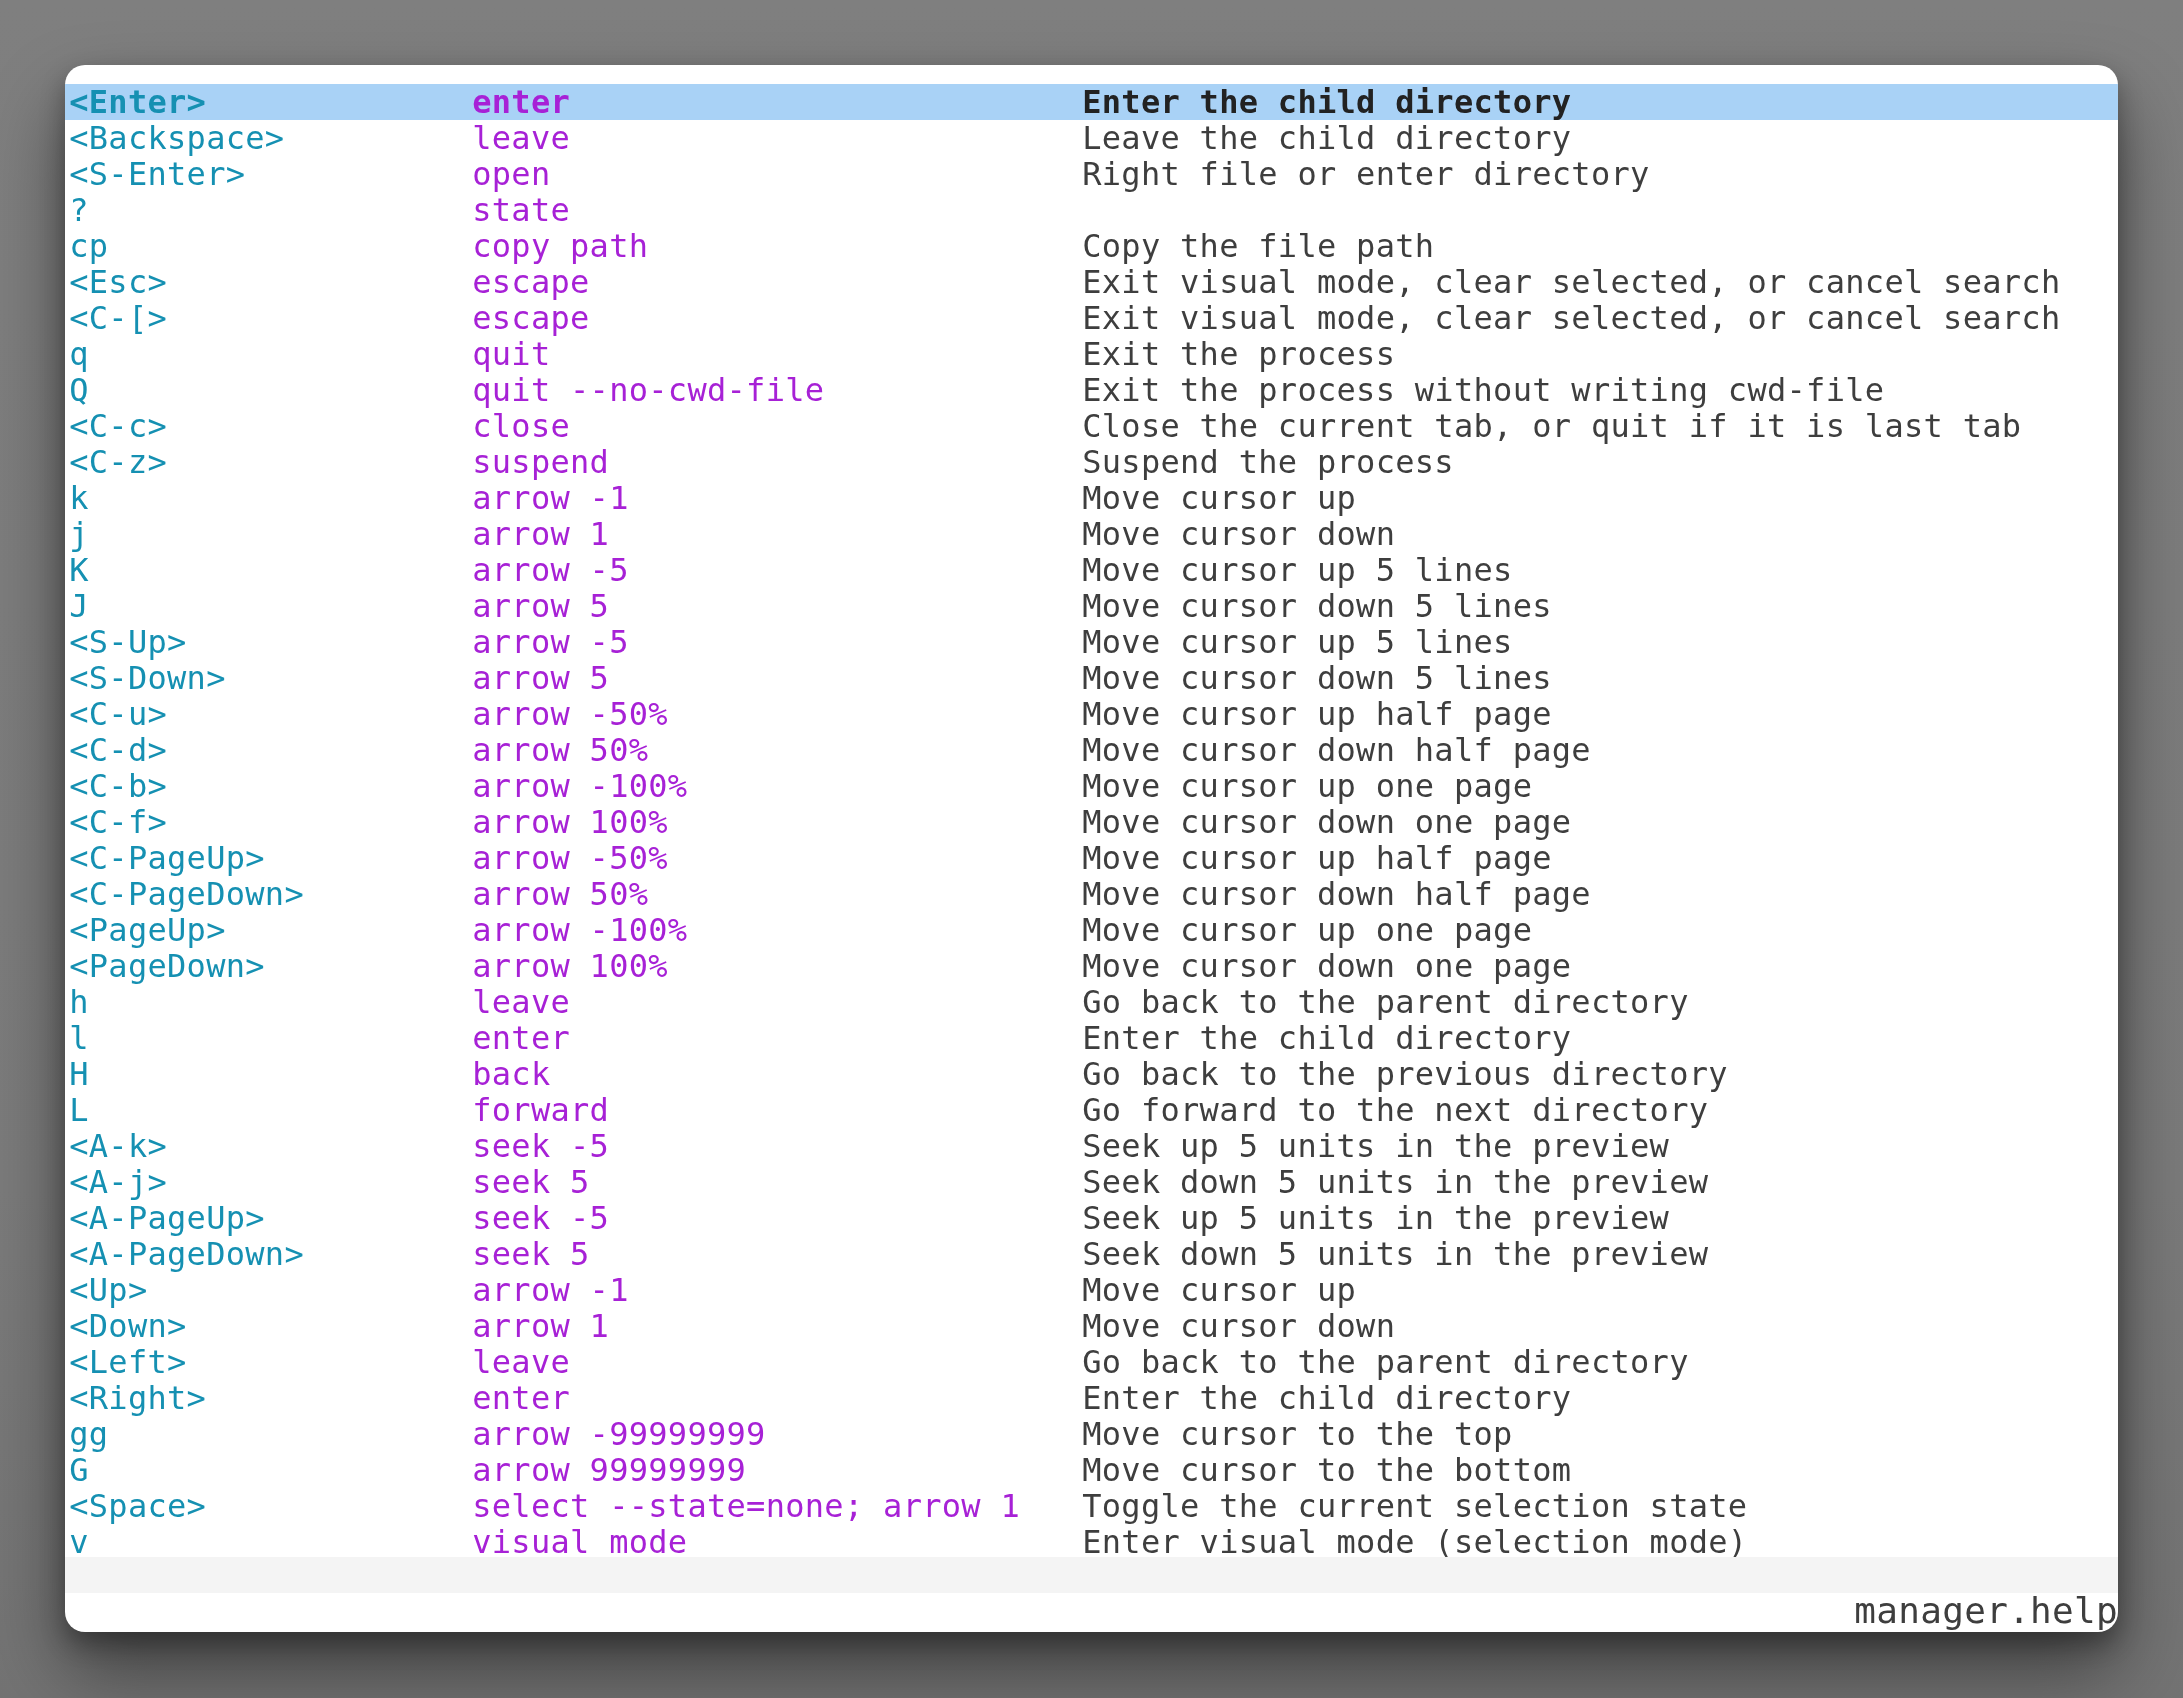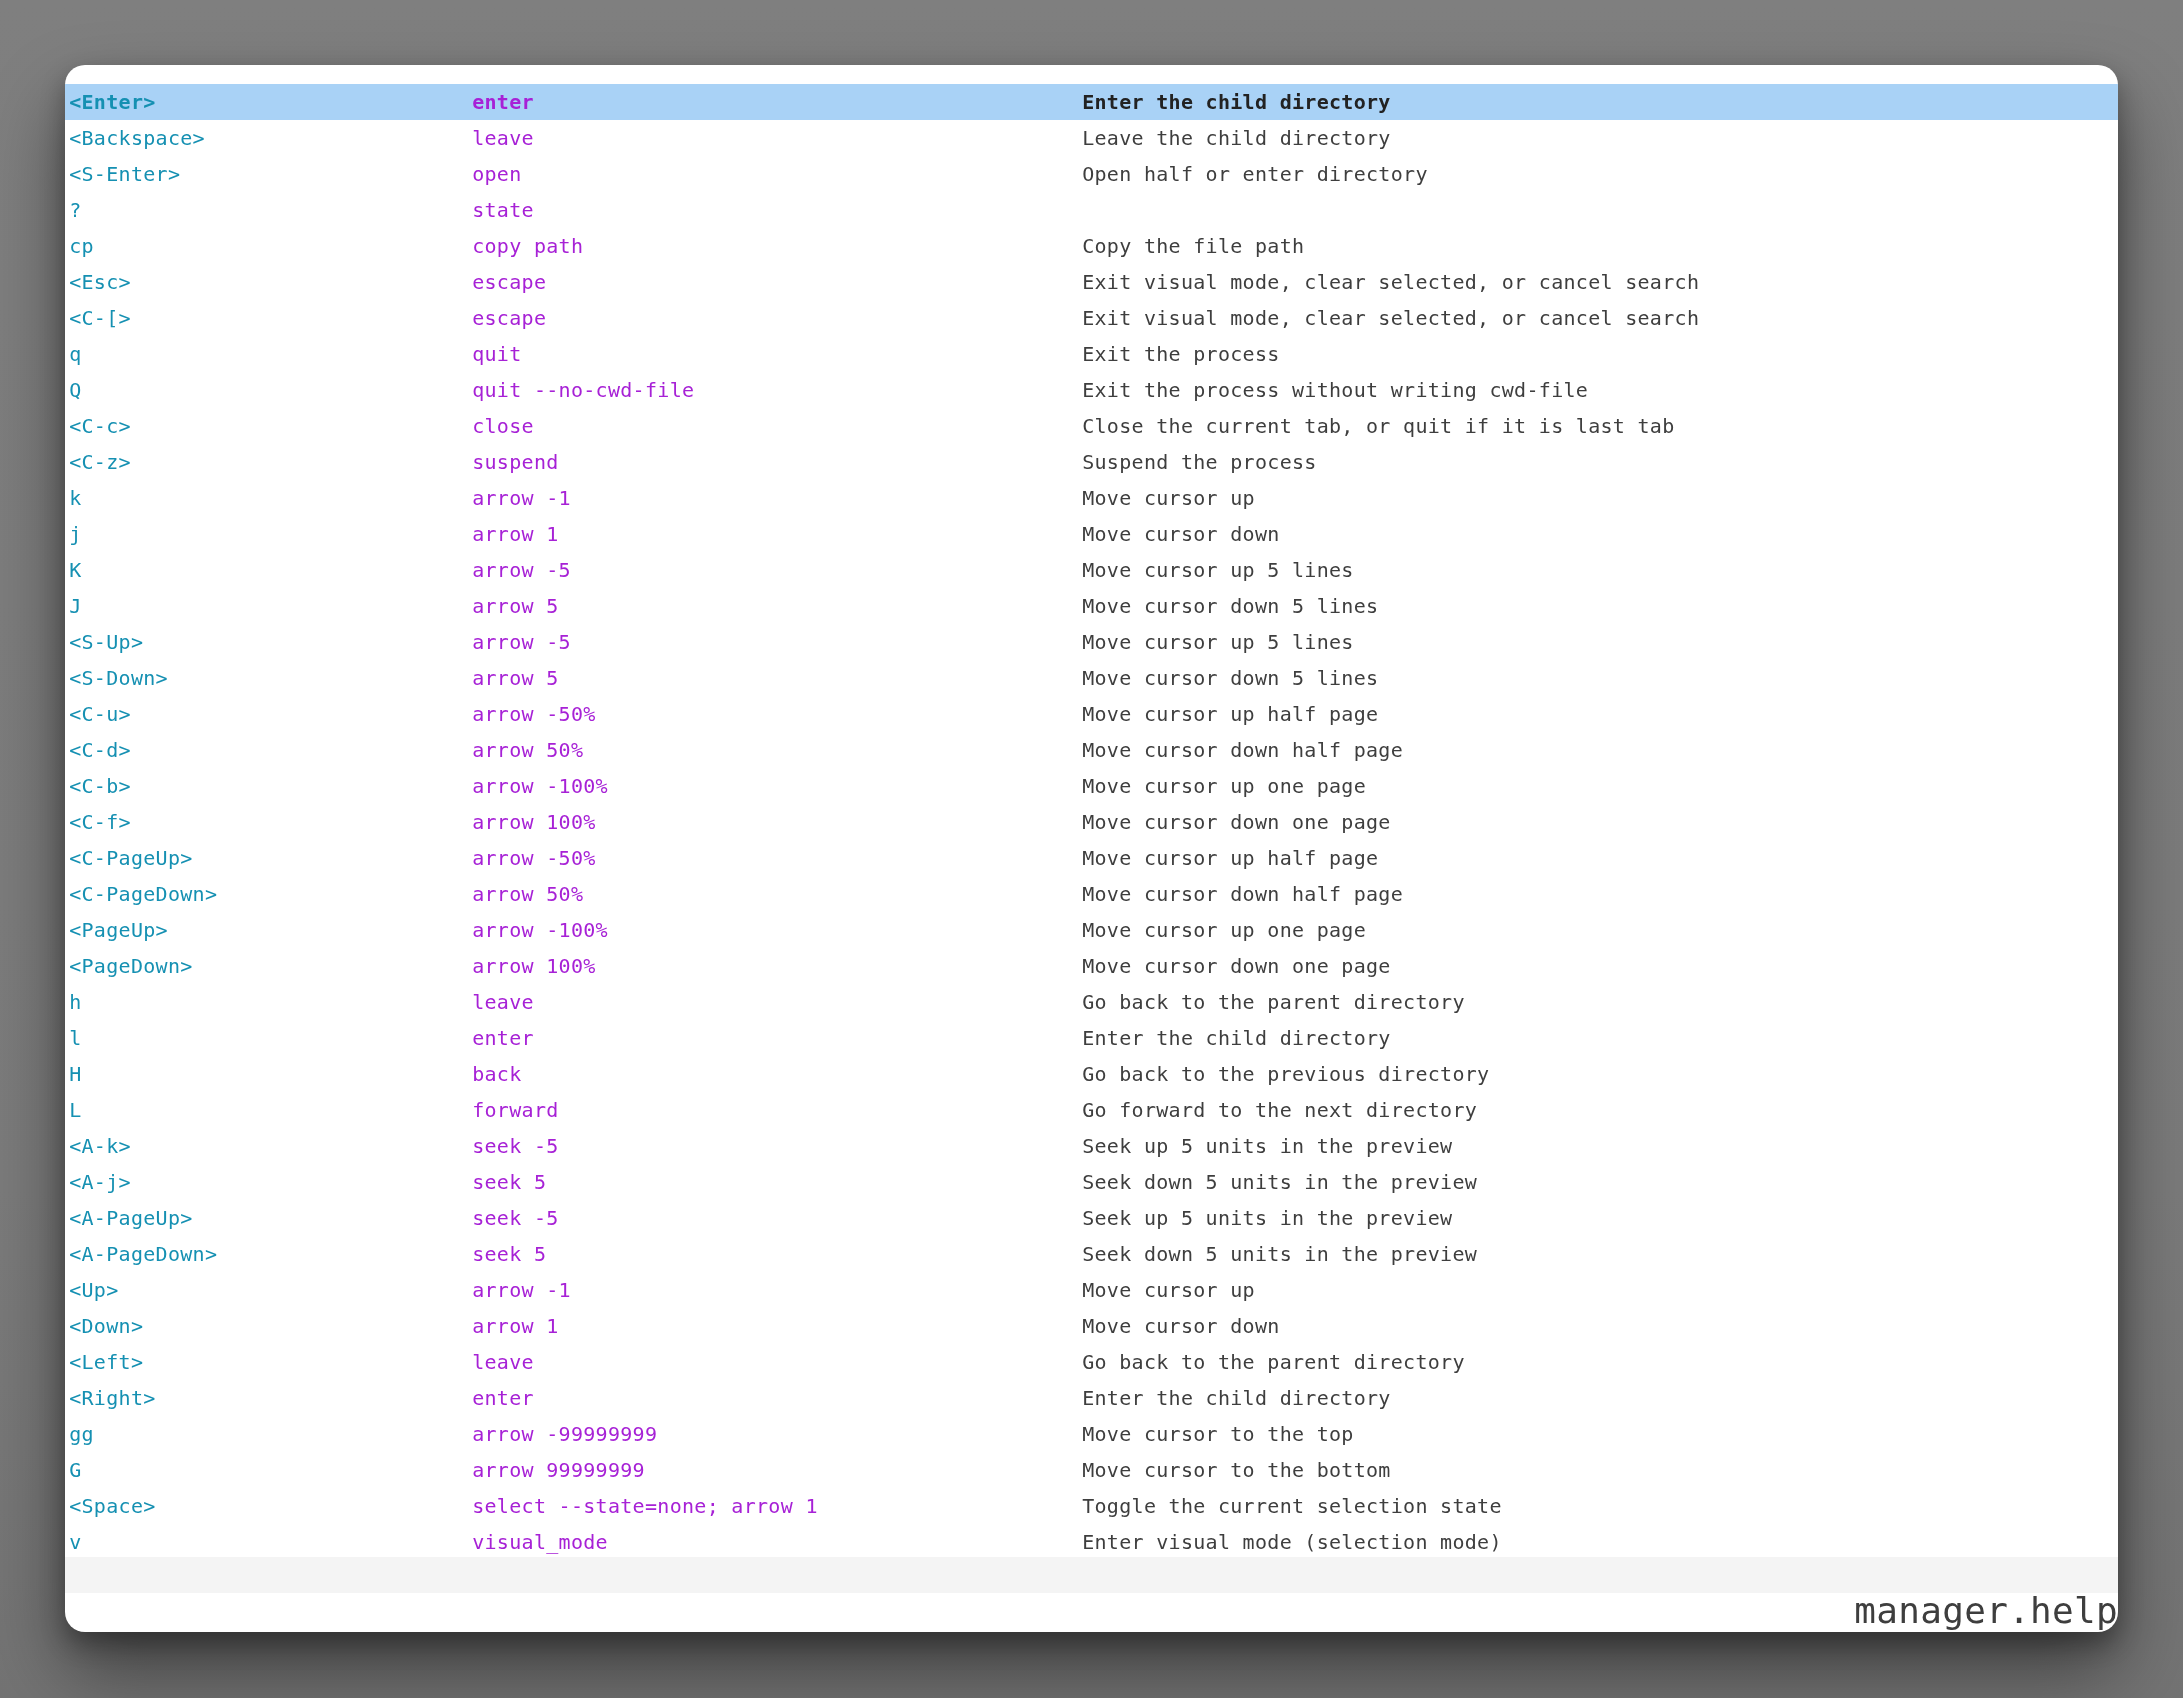--- a/index.html
+++ b/index.html
@@ -37,21 +37,21 @@
   }
   .row {
     position: relative;
     display: grid;
     grid-template-columns: 403px 610px auto;
     height: 36px;
     line-height: 36px;
     padding-left: 4.2px;
     padding-right: 8.4px;
     box-sizing: border-box;
-    font-size: 20px;
+    font-size: 32px;
     letter-spacing: 0.3px;
     white-space: pre;
   }
   .row.selected {
     background: var(--color-highlight, #a9d2f6);
     font-weight: 700;
   }
   .cell-key  { color: var(--color-key, #1590b2); }
   .cell-cmd  { color: var(--color-cmd, #a721d6); }
   .cell-desc { color: var(--color-desc, #3e3e3e); }
@@ -85,21 +85,21 @@
     <span class="cell-desc">Enter the child directory</span>
   </div>
         <div class="row">
     <span class="cell-key">&lt;Backspace&gt;</span>
     <span class="cell-cmd">leave</span>
     <span class="cell-desc">Leave the child directory</span>
   </div>
         <div class="row">
     <span class="cell-key">&lt;S-Enter&gt;</span>
     <span class="cell-cmd">open</span>
-    <span class="cell-desc">Open half or enter directory</span>
+    <span class="cell-desc">Right file or enter directory</span>
   </div>
         <div class="row">
     <span class="cell-key">?</span>
     <span class="cell-cmd">state</span>
   </div>
         <div class="row">
     <span class="cell-key">cp</span>
     <span class="cell-cmd">copy path</span>
     <span class="cell-desc">Copy the file path</span>
   </div>

